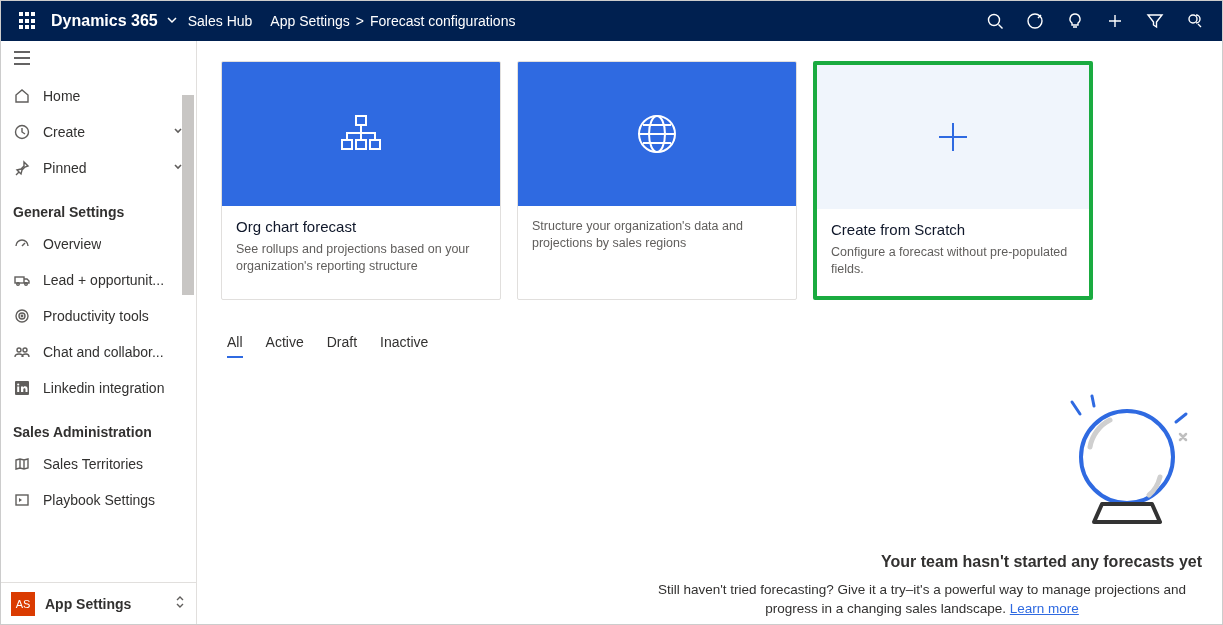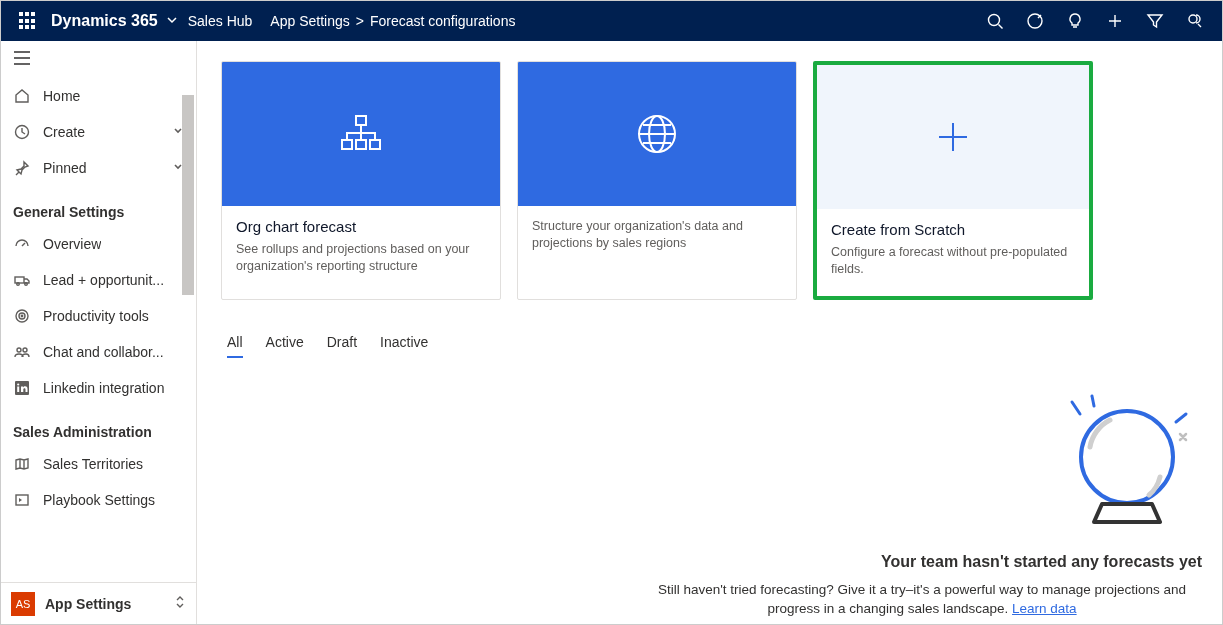--- a/index.html
+++ b/index.html
@@ -315,19 +315,19 @@
           <line x1="124" y1="30" x2="134" y2="22" stroke="#2f6ae1" stroke-width="3" stroke-linecap="round"></line>
           <path d="M128 42l6 6M134 42l-6 6" stroke="#bfbfbf" stroke-width="2.5" stroke-linecap="round"></path>
           <circle cx="75" cy="65" r="46" stroke="#2f6ae1" stroke-width="4" fill="none"></circle>
           <path d="M38 55c2-12 10-22 20-27" stroke="#cfcfcf" stroke-width="5" fill="none" stroke-linecap="round"></path>
           <path d="M108 85c-2 8-6 14-11 18" stroke="#cfcfcf" stroke-width="5" fill="none" stroke-linecap="round"></path>
           <path d="M50 112h50l8 18H42z" stroke="#333" stroke-width="4" fill="none" stroke-linejoin="round"></path>
         </svg>
       </div>
       <div class="empty-title">Your team hasn't started any forecasts yet</div>
       <div class="empty-sub">
-        <span>Still haven't tried forecasting? Give it a try–it's a powerful way to manage projections and progress in a changing sales landscape. </span><a>Learn data</a>
+        <span>Still haven't tried forecasting? Give it a try–it's a powerful way to manage projections and progress in a changing sales landscape. </span><a>Learn more</a>
       </div>
     </div>
   </div>
 </div>
 
 </div>
 
 </body></html>

